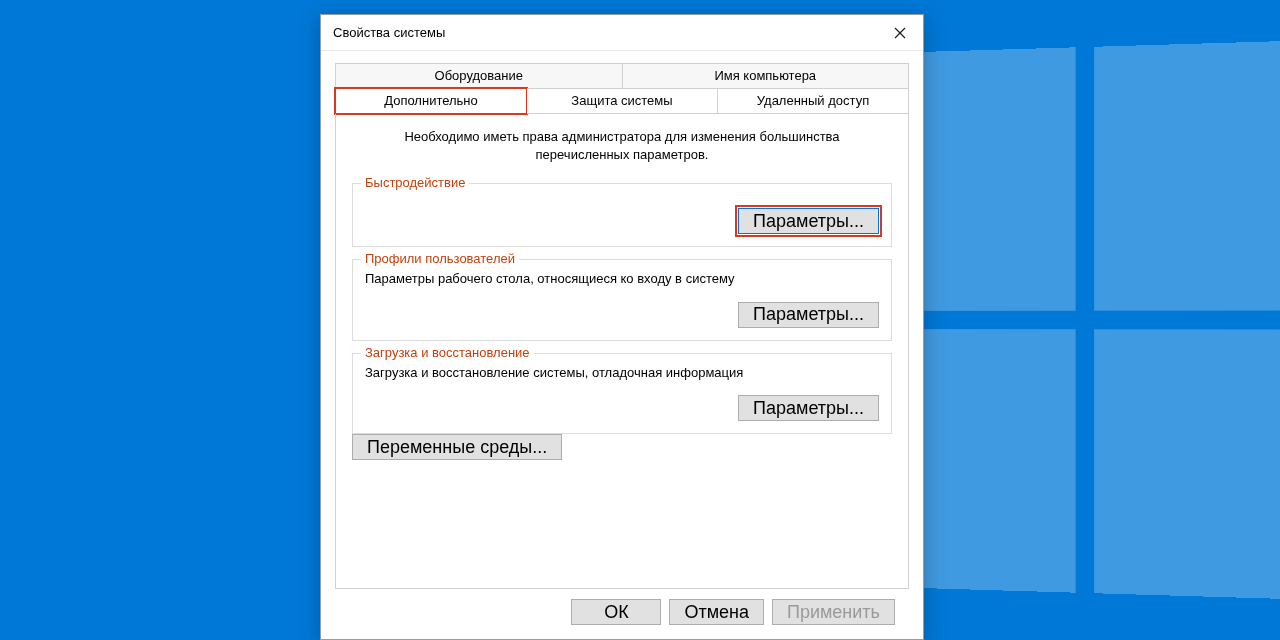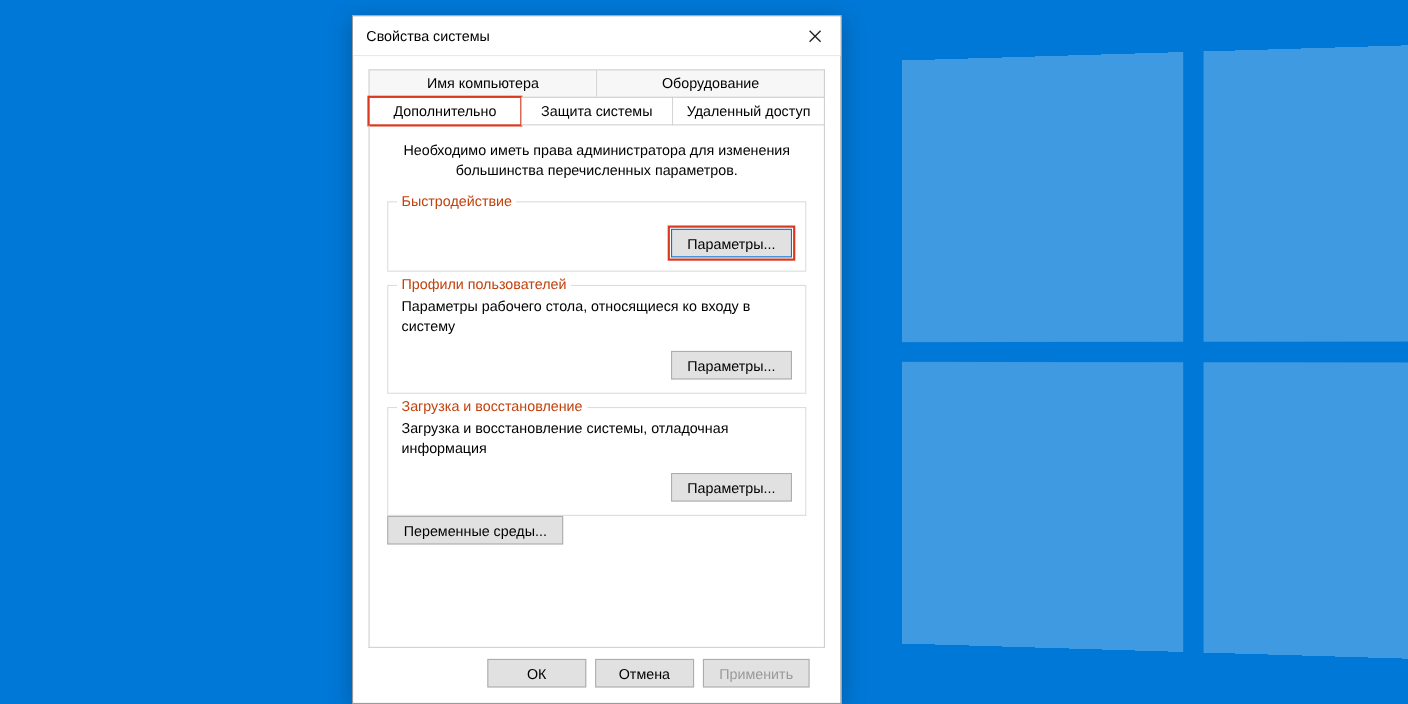--- a/index.html
+++ b/index.html
@@ -26,21 +26,21 @@
     gap: 18px;
     transform: perspective(2200px) rotateY(-14deg);
     transform-origin: left center;
   }
   .winlogo div {
     background: rgba(255,255,255,0.25);
   }
   .dialog {
     position: absolute;
     left: 320px; top: 14px;
-    width: 445px;
+    width: 604px;
     height: 626px;
     background: #ffffff;
     border: 1px solid #9a9a9a;
     box-shadow: 0 4px 20px rgba(0,0,0,0.25);
     display: flex;
     flex-direction: column;
   }
   .titlebar {
     height: 36px;
     display: flex;
@@ -131,21 +131,21 @@
     margin-top: 14px;
   }
   button.win {
     min-width: 100px;
     height: 26px;
     padding: 0 14px;
     background: #e1e1e1;
     border: 1px solid #adadad;
     color: #000;
     font-family: inherit;
-    font-size: 13px;
+    font-size: 18px;
     cursor: default;
   }
   button.win.highlighted {
     border: 1px solid #0078d7;
     outline: 2px solid #d93a1e;
     outline-offset: 1px;
   }
   button.win.disabled {
     color: #9a9a9a;
   }
@@ -182,22 +182,22 @@
         <svg viewBox="0 0 12 12">
           <line x1="1" y1="1" x2="11" y2="11" stroke="#222" stroke-width="1.2"></line>
           <line x1="11" y1="1" x2="1" y2="11" stroke="#222" stroke-width="1.2"></line>
         </svg>
       </div>
     </div>
 
     <div class="body">
       <div class="tabs">
         <div class="tabrow top">
+          <div class="tab">Оборудование</div>
           <div class="tab">Имя компьютера</div>
-          <div class="tab">Оборудование</div>
         </div>
         <div class="tabrow bottom">
           <div class="tab active highlighted">Дополнительно</div>
           <div class="tab">Защита системы</div>
           <div class="tab">Удаленный доступ</div>
         </div>
       </div>
 
       <div class="content">
         <div class="intro">Необходимо иметь права администратора для изменения большинства перечисленных параметров.</div>

